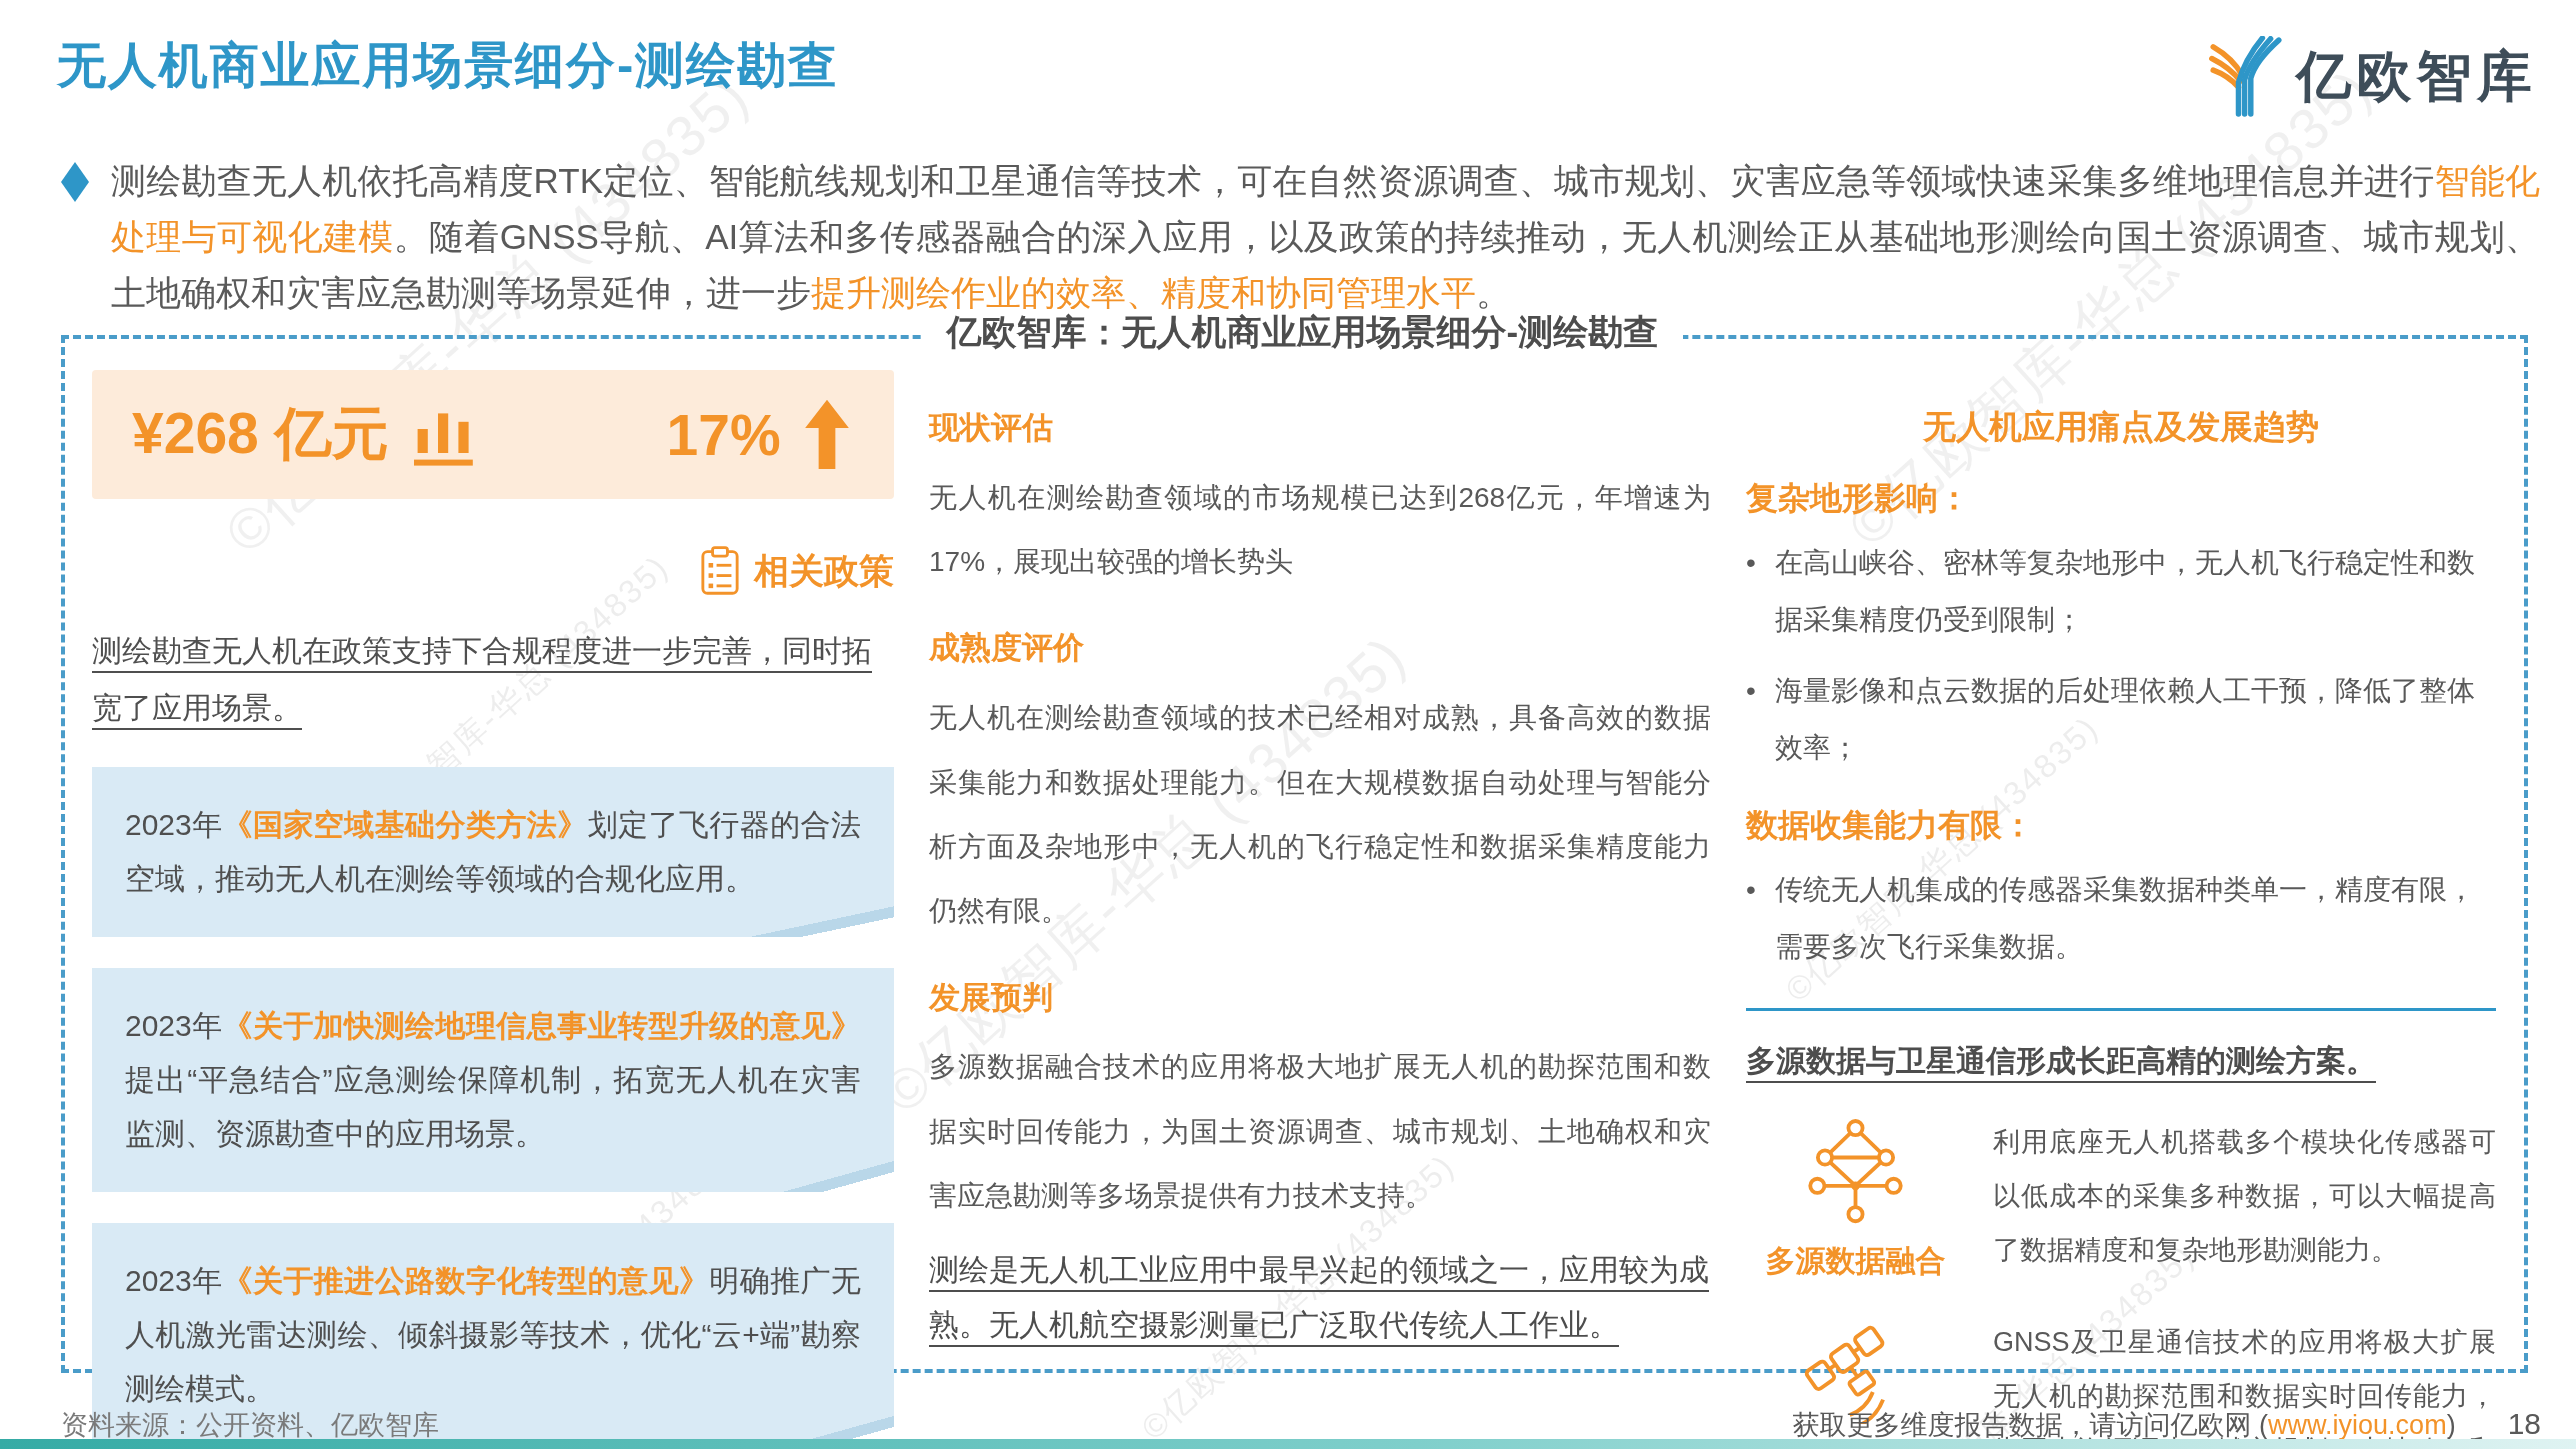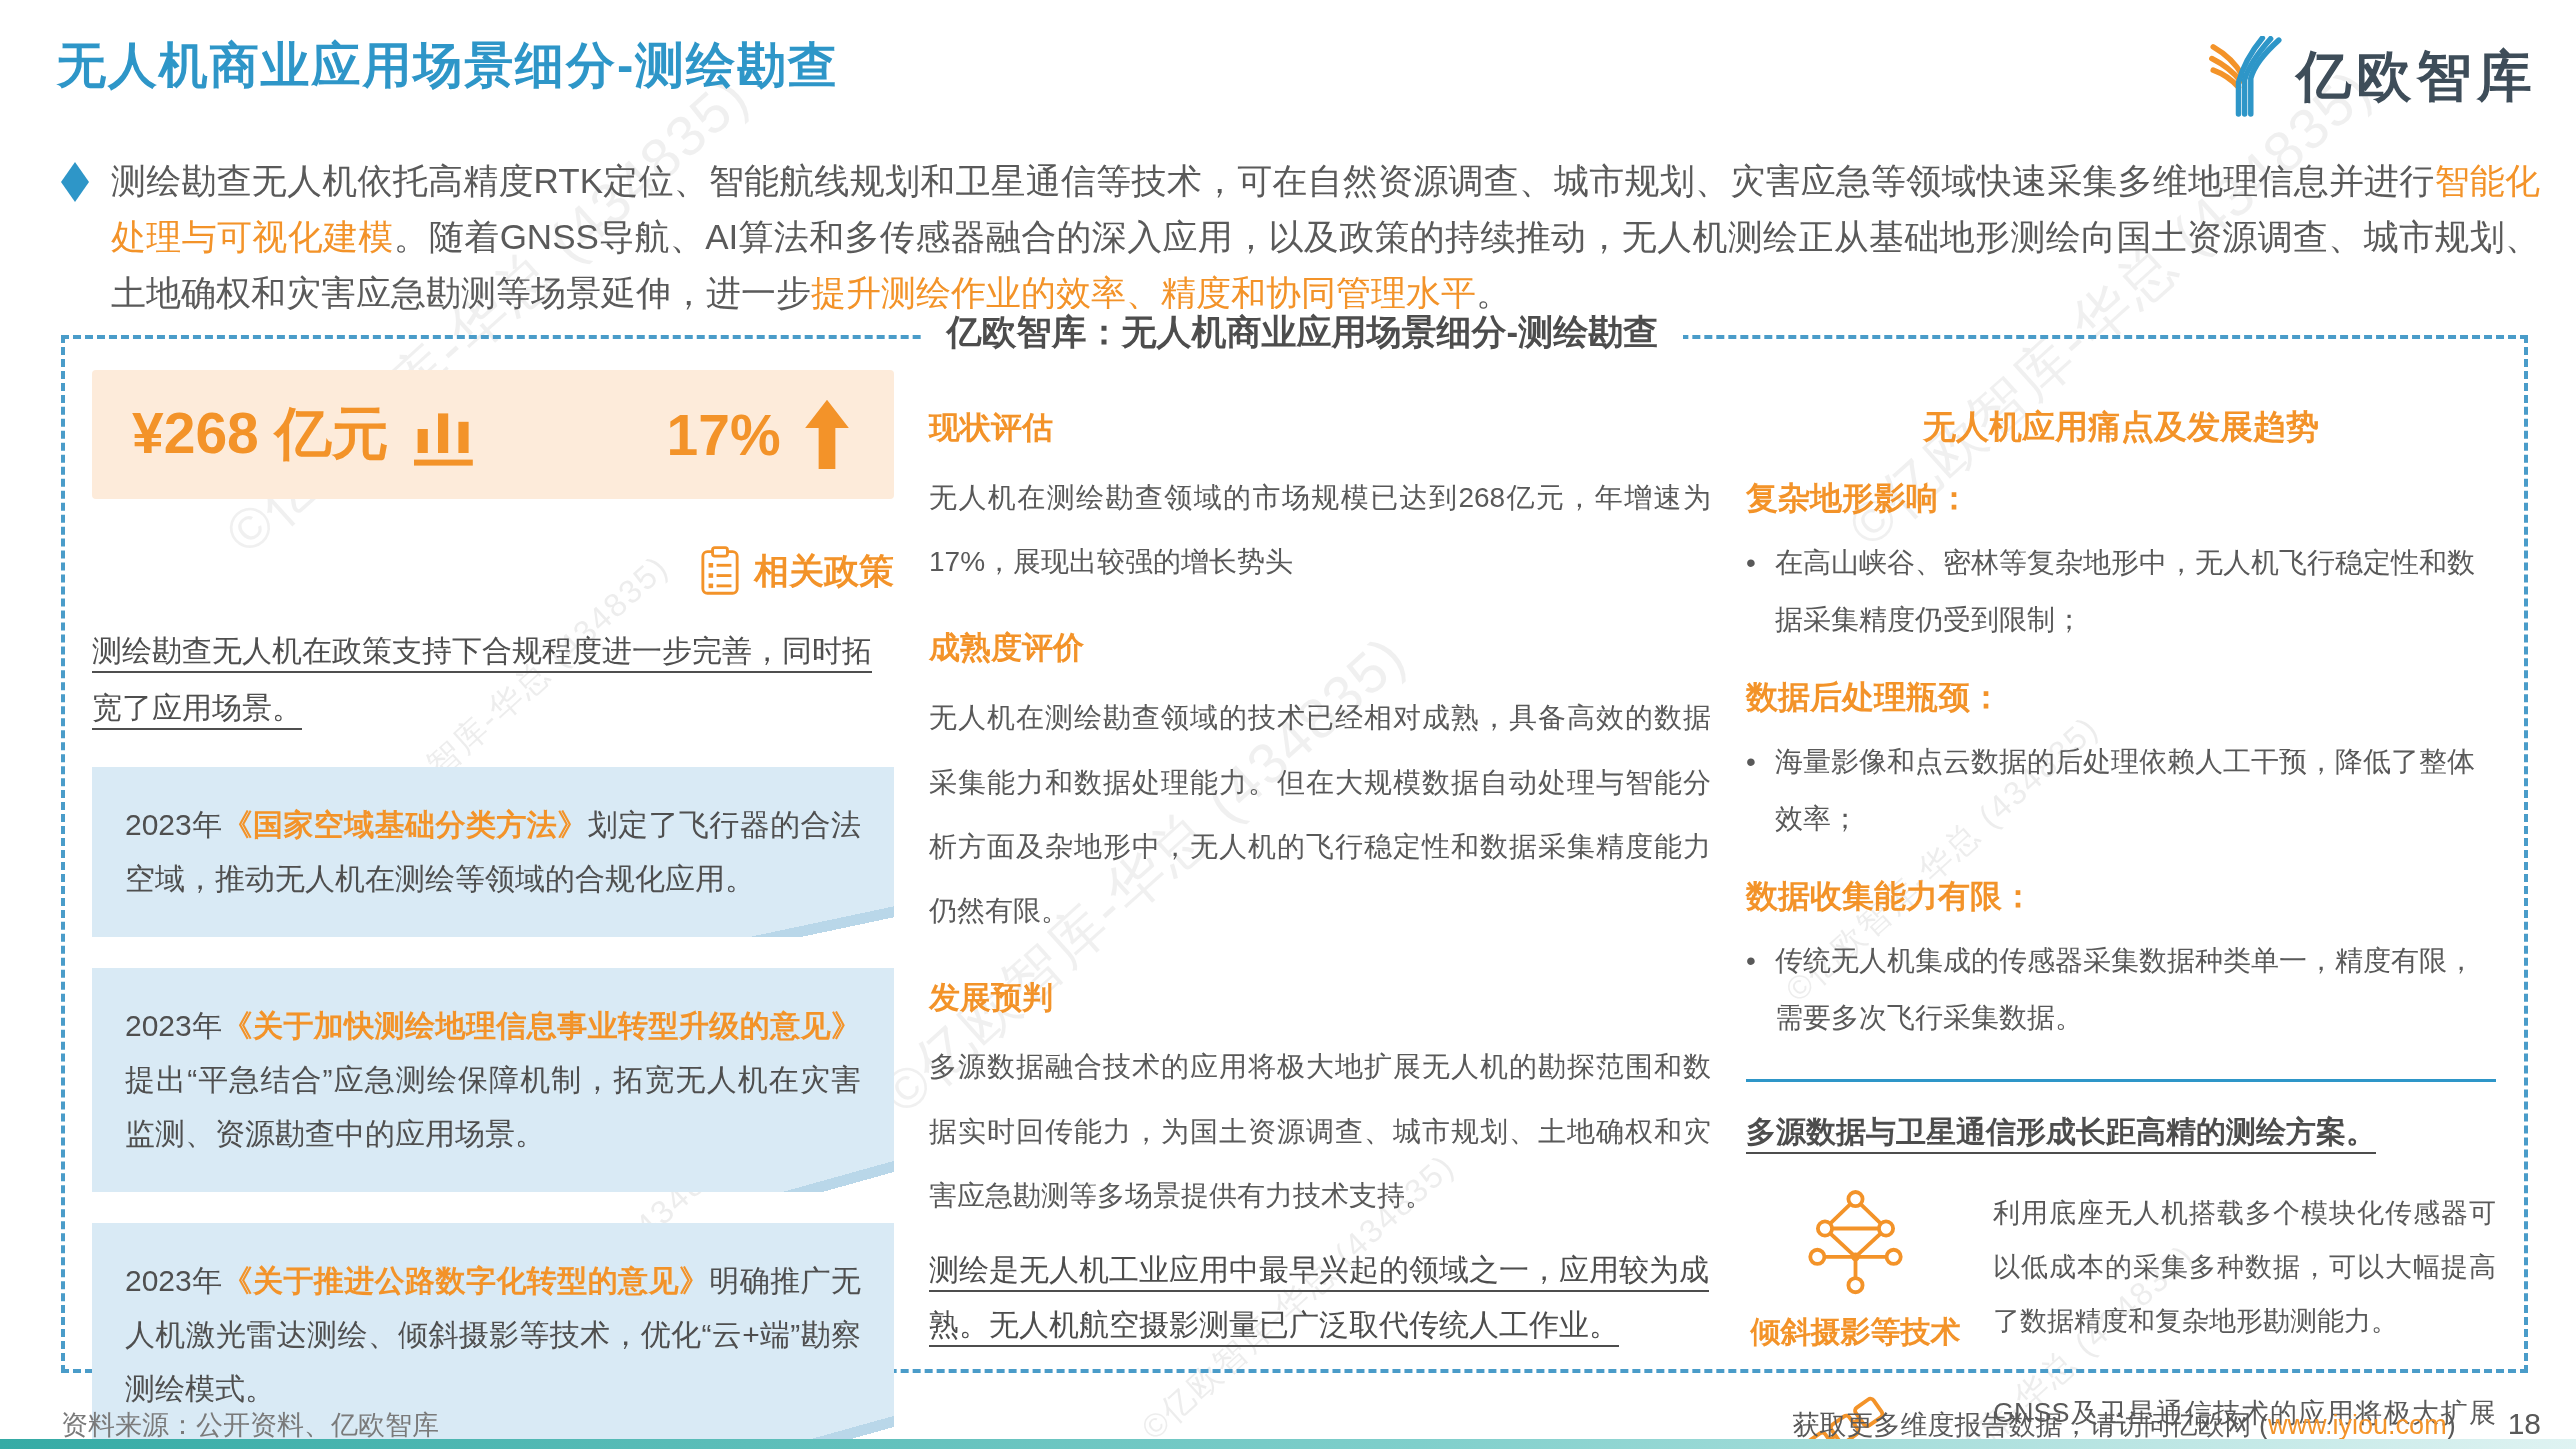--- a/index.html
+++ b/index.html
@@ -179,21 +179,20 @@
 
     <div class="rcol">
       <div class="r-title">无人机应用痛点及发展趋势</div>
 
       <div class="pain-label">复杂地形影响：</div>
       <div class="pain-item">
         <span class="dot">•</span>
         <span>在高山峡谷、密林等复杂地形中，无人机飞行稳定性和数据采集精度仍受到限制；</span>
       </div>
 
-      <div class="pain-label">数据后处理瓶颈：</div>
       <div class="pain-item">
         <span class="dot">•</span>
         <span>海量影像和点云数据的后处理依赖人工干预，降低了整体效率；</span>
       </div>
 
       <div class="pain-label">数据收集能力有限：</div>
       <div class="pain-item">
         <span class="dot">•</span>
         <span>传统无人机集成的传感器采集数据种类单一，精度有限，需要多次飞行采集数据。</span>
       </div>
@@ -215,21 +214,21 @@
               <line x1="156" y1="78" x2="100" y2="130"></line>
               <circle cx="100" cy="24" r="13" fill="#fff"></circle>
               <circle cx="44" cy="78" r="13" fill="#fff"></circle>
               <circle cx="156" cy="78" r="13" fill="#fff"></circle>
               <circle cx="30" cy="130" r="13" fill="#fff"></circle>
               <circle cx="170" cy="130" r="13" fill="#fff"></circle>
               <circle cx="100" cy="182" r="13" fill="#fff"></circle>
               <circle cx="100" cy="130" r="8" fill="#F39329" stroke="none"></circle>
             </svg>
           </span>
-          <span class="trend-label">倾斜摄影等技术</span>
+          <span class="trend-label">多源数据融合</span>
         </div>
         <div class="trend-text">利用底座无人机搭载多个模块化传感器可以低成本的采集多种数据，可以大幅提高了数据精度和复杂地形勘测能力。</div>
       </div>
 
       <div class="trend-row">
         <div class="trend-left">
           <span>
             <svg width="109" height="109" viewBox="0 0 170 170" fill="none" stroke="#F39329" stroke-width="6">
               <g transform="rotate(-35 85 85)">
                 <rect x="18" y="44" width="34" height="34" rx="6"></rect>

